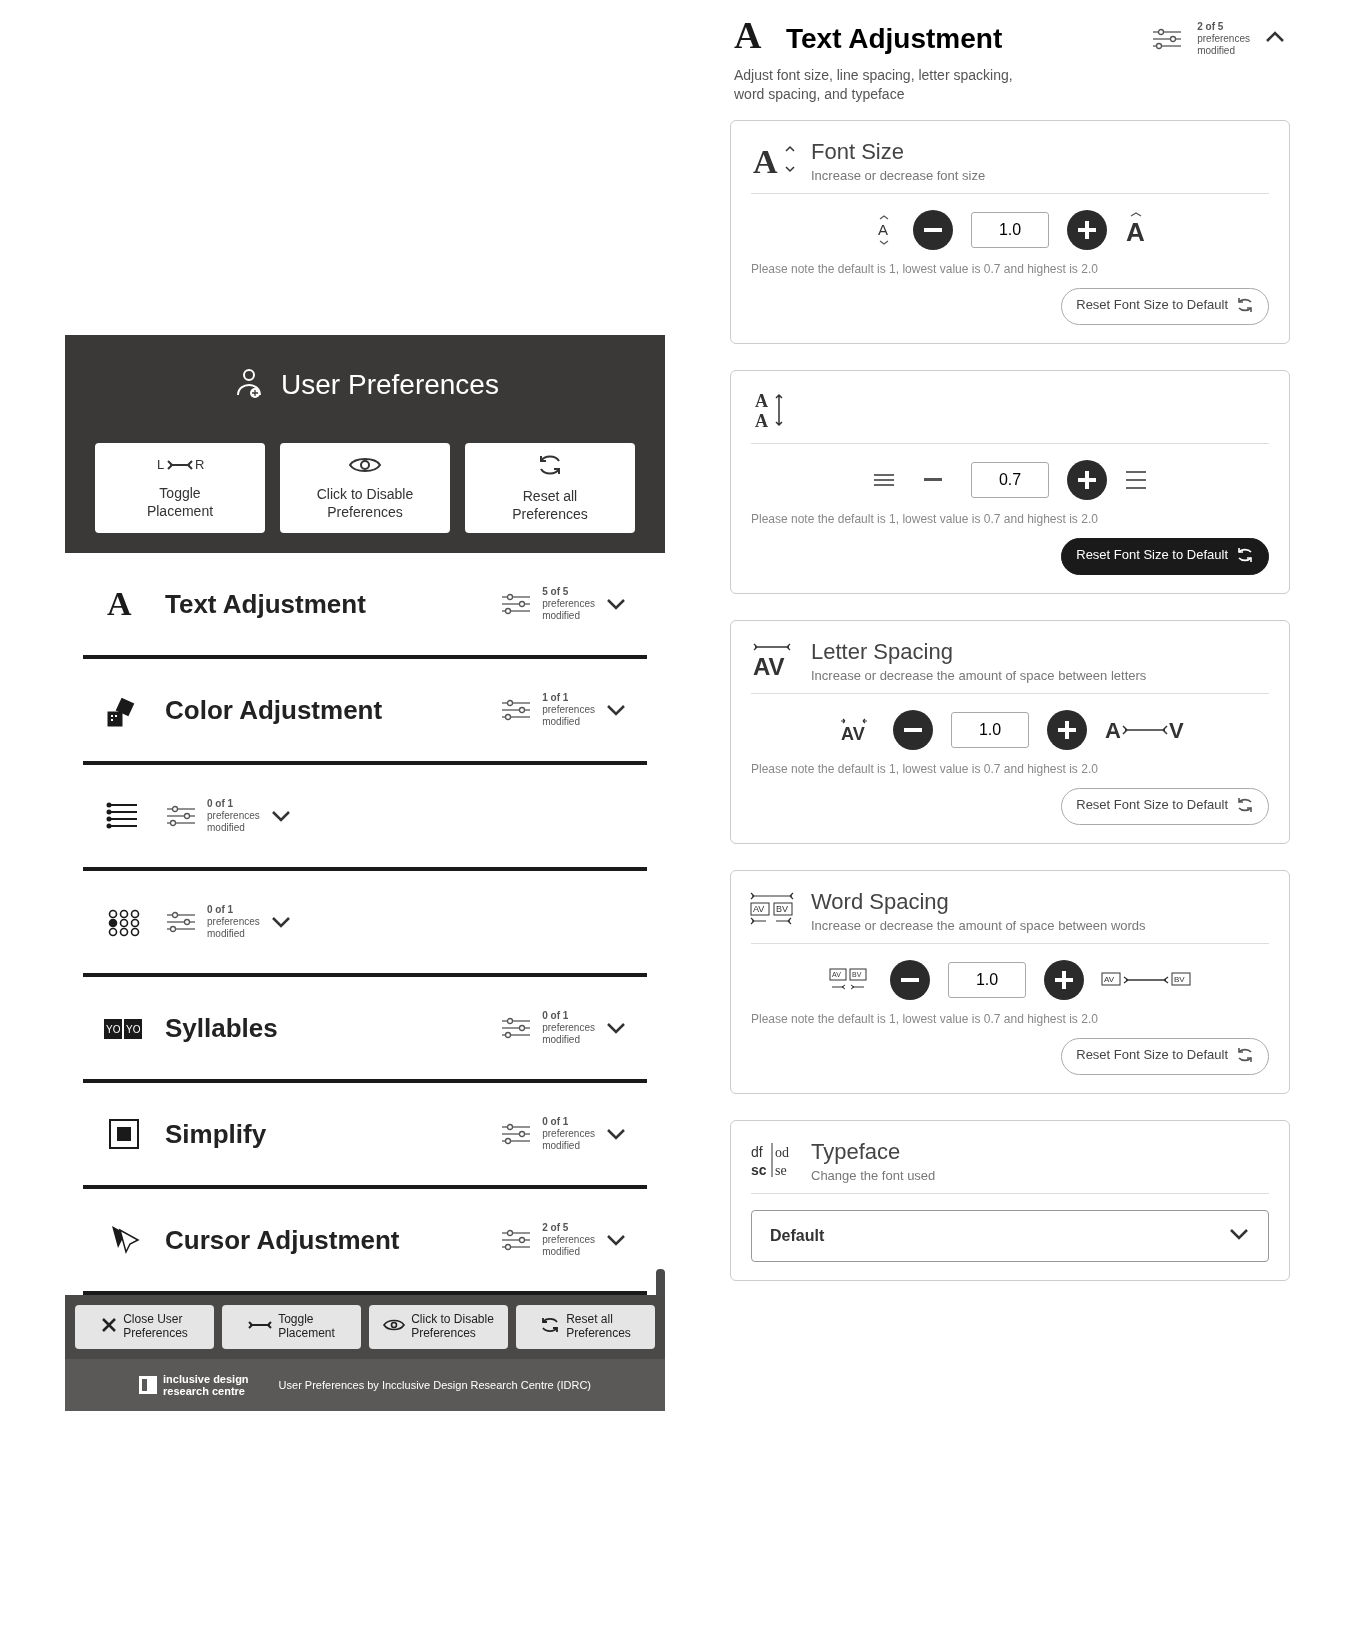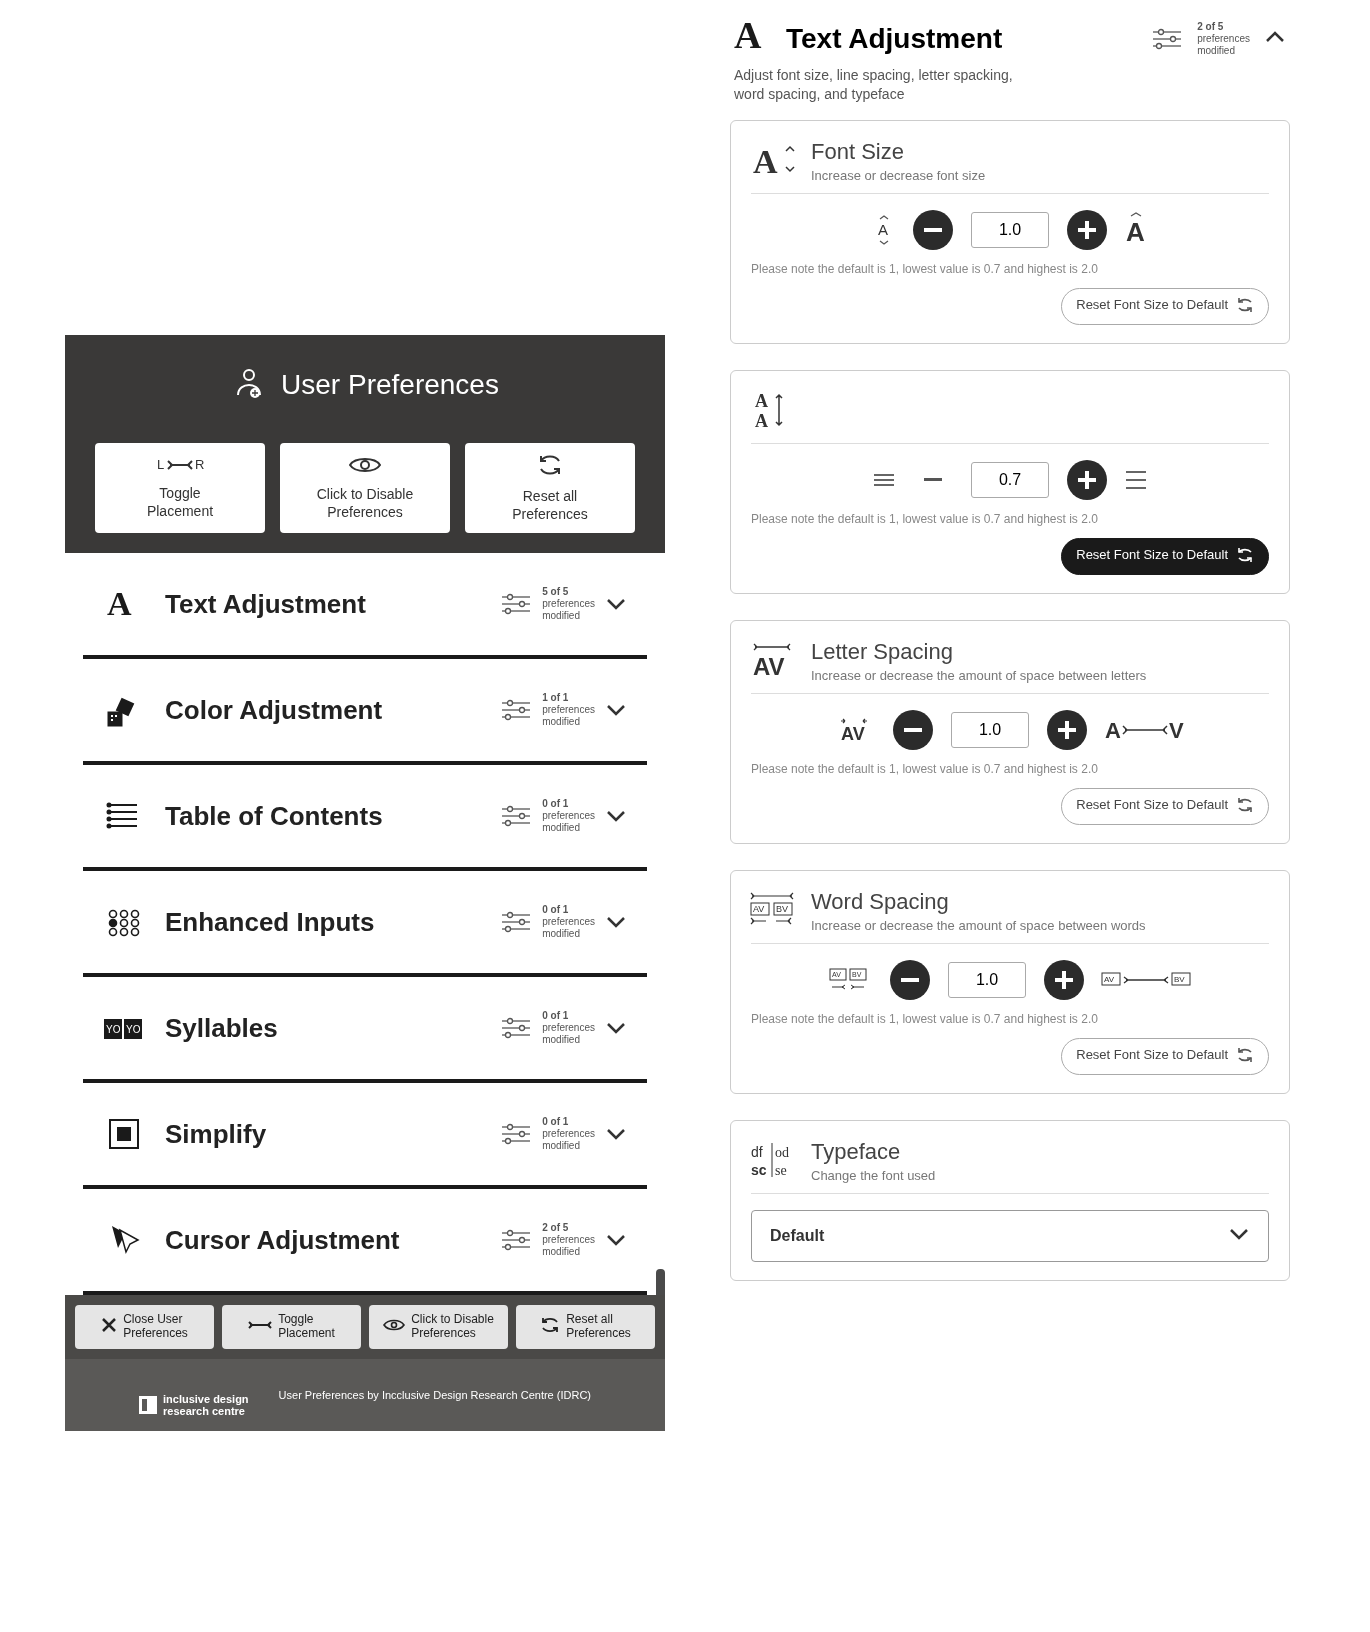--- a/index.html
+++ b/index.html
@@ -17,21 +17,21 @@
   .lp-item-title { font-size:26px; font-weight:700; flex:1; color:#222;}
   .lp-item-meta { display:flex; align-items:center; gap:10px;}
   .sliders-ic{width:32px;height:24px;}
   .lp-meta-txt{font-size:10px; color:#555; line-height:1.2;}
   .chev{width:22px;height:22px;}
   .scrollbar{position:absolute; right:0; top:716px; width:9px; height:80px; background:#4a4a4a; border-radius:4px;}
   .lp-footer { background:#3a3938; }
   .lp-footer-btns{display:flex; gap:8px; padding:10px 10px; background:#4a4947;}
   .lp-fbtn{background:#e5e5e5; color:#222; border:none; border-radius:4px; flex:1; height:44px; display:flex; align-items:center; justify-content:center; gap:6px; font-size:12px; line-height:1.15;}
   .lp-credit{display:flex; align-items:center; justify-content:center; gap:30px; padding:14px 10px; background:#5a5957; color:#fff; font-size:11px;}
-  .idrc{display:flex; align-items:center; gap:6px; font-size:11px;margin-top:20px;}
+  .idrc{display:flex; align-items:center; gap:6px; font-size:11px;}
   .idrc-logo{width:18px;height:18px;}
 
   .right-panel{position:absolute; left:730px; top:10px; width:560px;}
   .rp-header{display:flex; align-items:center; gap:14px; padding:8px 4px 6px;}
   .rp-title{font-size:28px; font-weight:700;flex:1;}
   .rp-sub{font-size:14px; color:#555; padding:0 4px 16px; line-height:1.35;}
   .card{border:1px solid #ccc; border-radius:6px; padding:18px 20px 18px; margin-bottom:26px;}
   .card-head{display:flex; align-items:flex-start; gap:16px; border-bottom:1px solid #ddd; padding-bottom:10px; margin-bottom:16px;}
   .card-ic{width:44px;height:44px; display:flex; align-items:center; justify-content:center;}
   .card-ttl{font-size:22px; font-weight:500; color:#444;}
@@ -161,21 +161,20 @@
             <line x1="2" y1="4" x2="30" y2="4"></line>
             <line x1="2" y1="11" x2="30" y2="11"></line>
             <line x1="2" y1="18" x2="30" y2="18"></line>
             <line x1="2" y1="25" x2="30" y2="25"></line>
             <circle cx="2" cy="4" r="1.5" fill="#1a1a1a"></circle>
             <circle cx="2" cy="11" r="1.5" fill="#1a1a1a"></circle>
             <circle cx="2" cy="18" r="1.5" fill="#1a1a1a"></circle>
             <circle cx="2" cy="25" r="1.5" fill="#1a1a1a"></circle>
           </svg>
         </span>
-      <span class="lp-item-title">Table of Contents</span>
       <div class="lp-item-meta">
         <span class="sliders-ic"><svg width="32" height="24" stroke="#555" stroke-width="1.3" fill="none">
               <line x1="2" y1="5" x2="30" y2="5"></line>
               <circle cx="10" cy="5" r="2.5" fill="#fff"></circle>
               <line x1="2" y1="12" x2="30" y2="12"></line>
               <circle cx="22" cy="12" r="2.5" fill="#fff"></circle>
               <line x1="2" y1="19" x2="30" y2="19"></line>
               <circle cx="8" cy="19" r="2.5" fill="#fff"></circle>
             </svg></span>
         <div class="lp-meta-txt">
@@ -196,21 +195,20 @@
             <circle cx="17" cy="6" r="3.5"></circle>
             <circle cx="28" cy="6" r="3.5"></circle>
             <circle cx="6" cy="15" r="3.5" fill="#1a1a1a"></circle>
             <circle cx="17" cy="15" r="3.5"></circle>
             <circle cx="28" cy="15" r="3.5"></circle>
             <circle cx="6" cy="24" r="3.5"></circle>
             <circle cx="17" cy="24" r="3.5"></circle>
             <circle cx="28" cy="24" r="3.5"></circle>
           </svg>
         </span>
-      <span class="lp-item-title">Enhanced Inputs</span>
       <div class="lp-item-meta">
         <span class="sliders-ic"><svg width="32" height="24" stroke="#555" stroke-width="1.3" fill="none">
               <line x1="2" y1="5" x2="30" y2="5"></line>
               <circle cx="10" cy="5" r="2.5" fill="#fff"></circle>
               <line x1="2" y1="12" x2="30" y2="12"></line>
               <circle cx="22" cy="12" r="2.5" fill="#fff"></circle>
               <line x1="2" y1="19" x2="30" y2="19"></line>
               <circle cx="8" cy="19" r="2.5" fill="#fff"></circle>
             </svg></span>
         <div class="lp-meta-txt">

